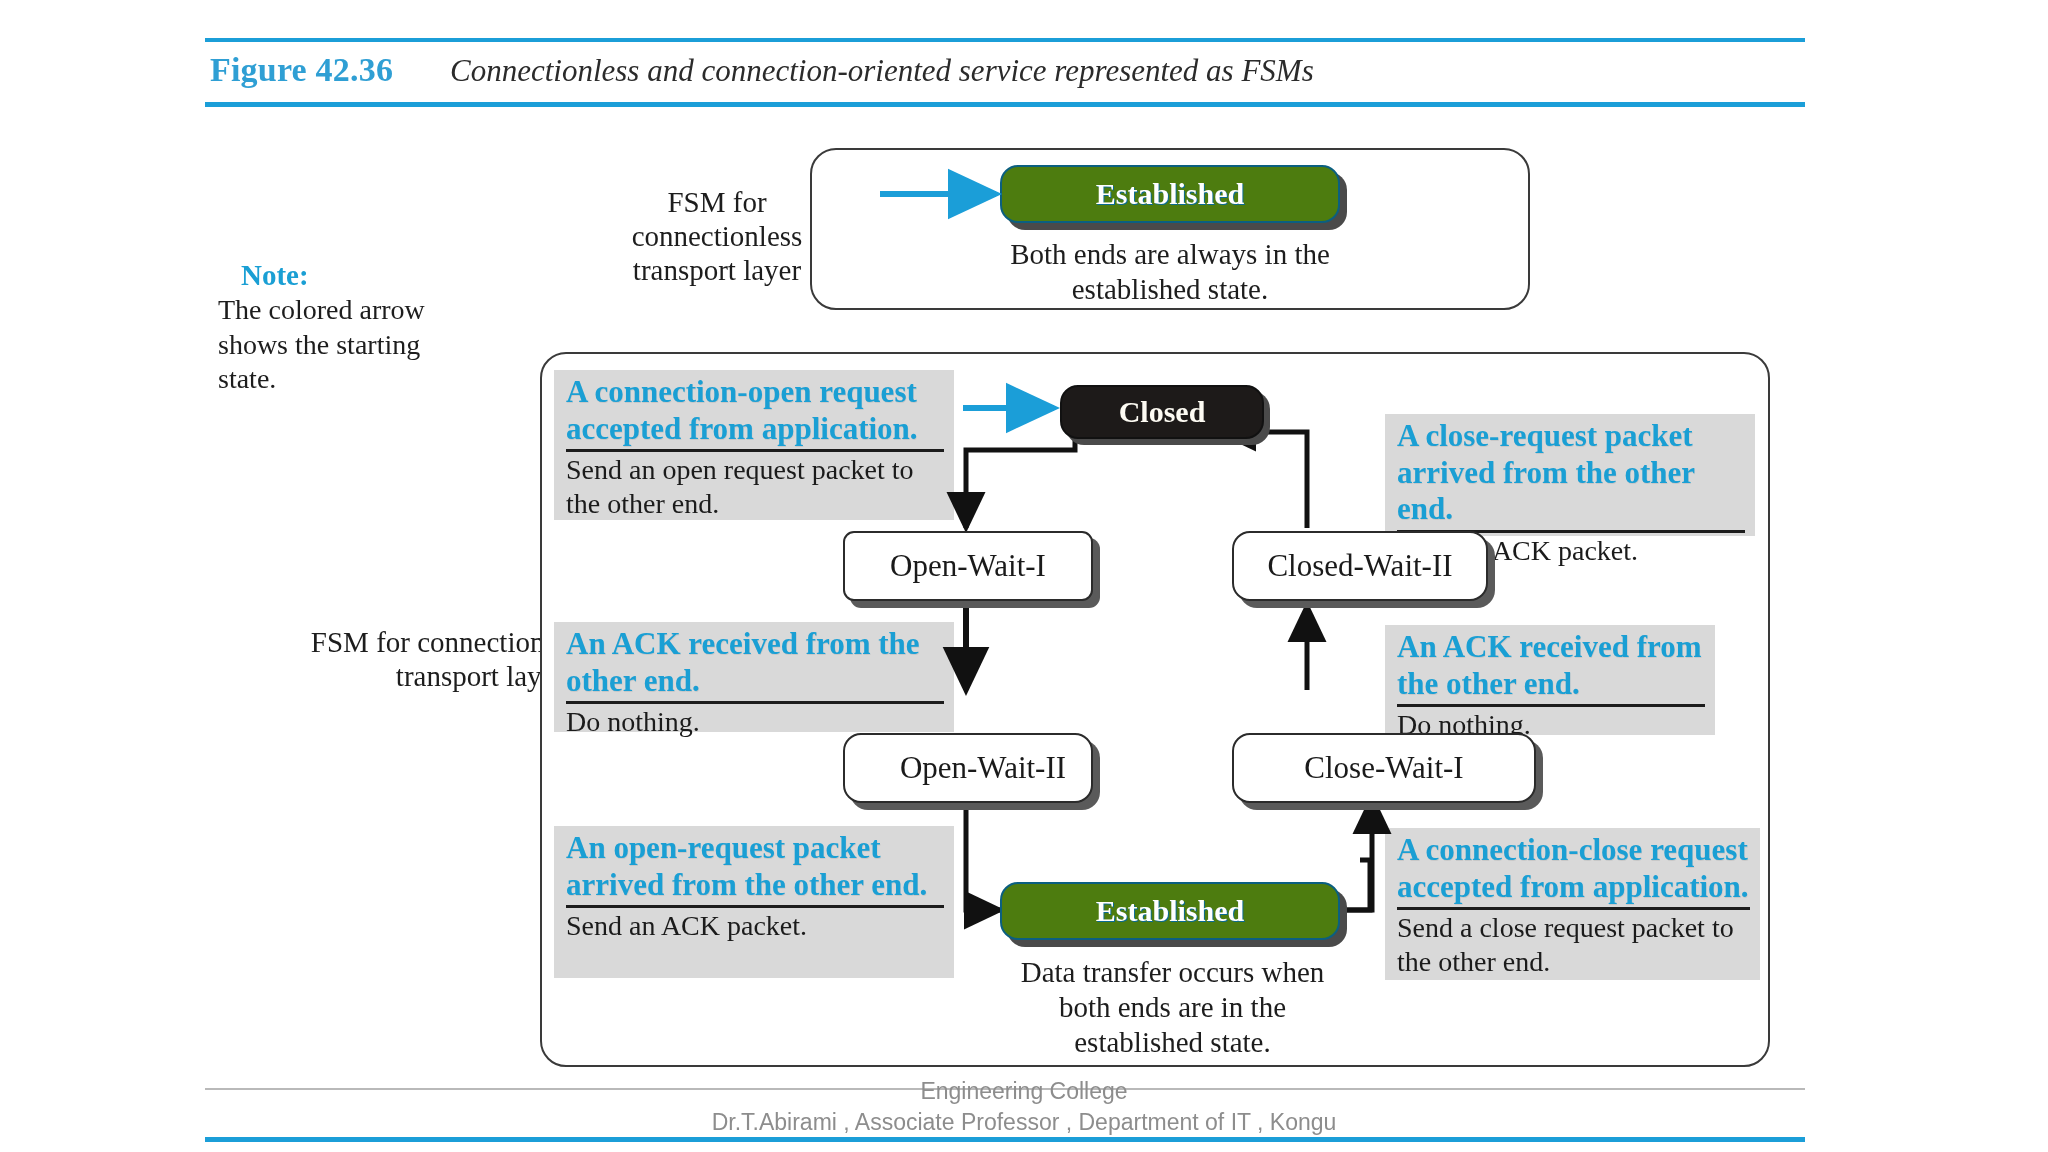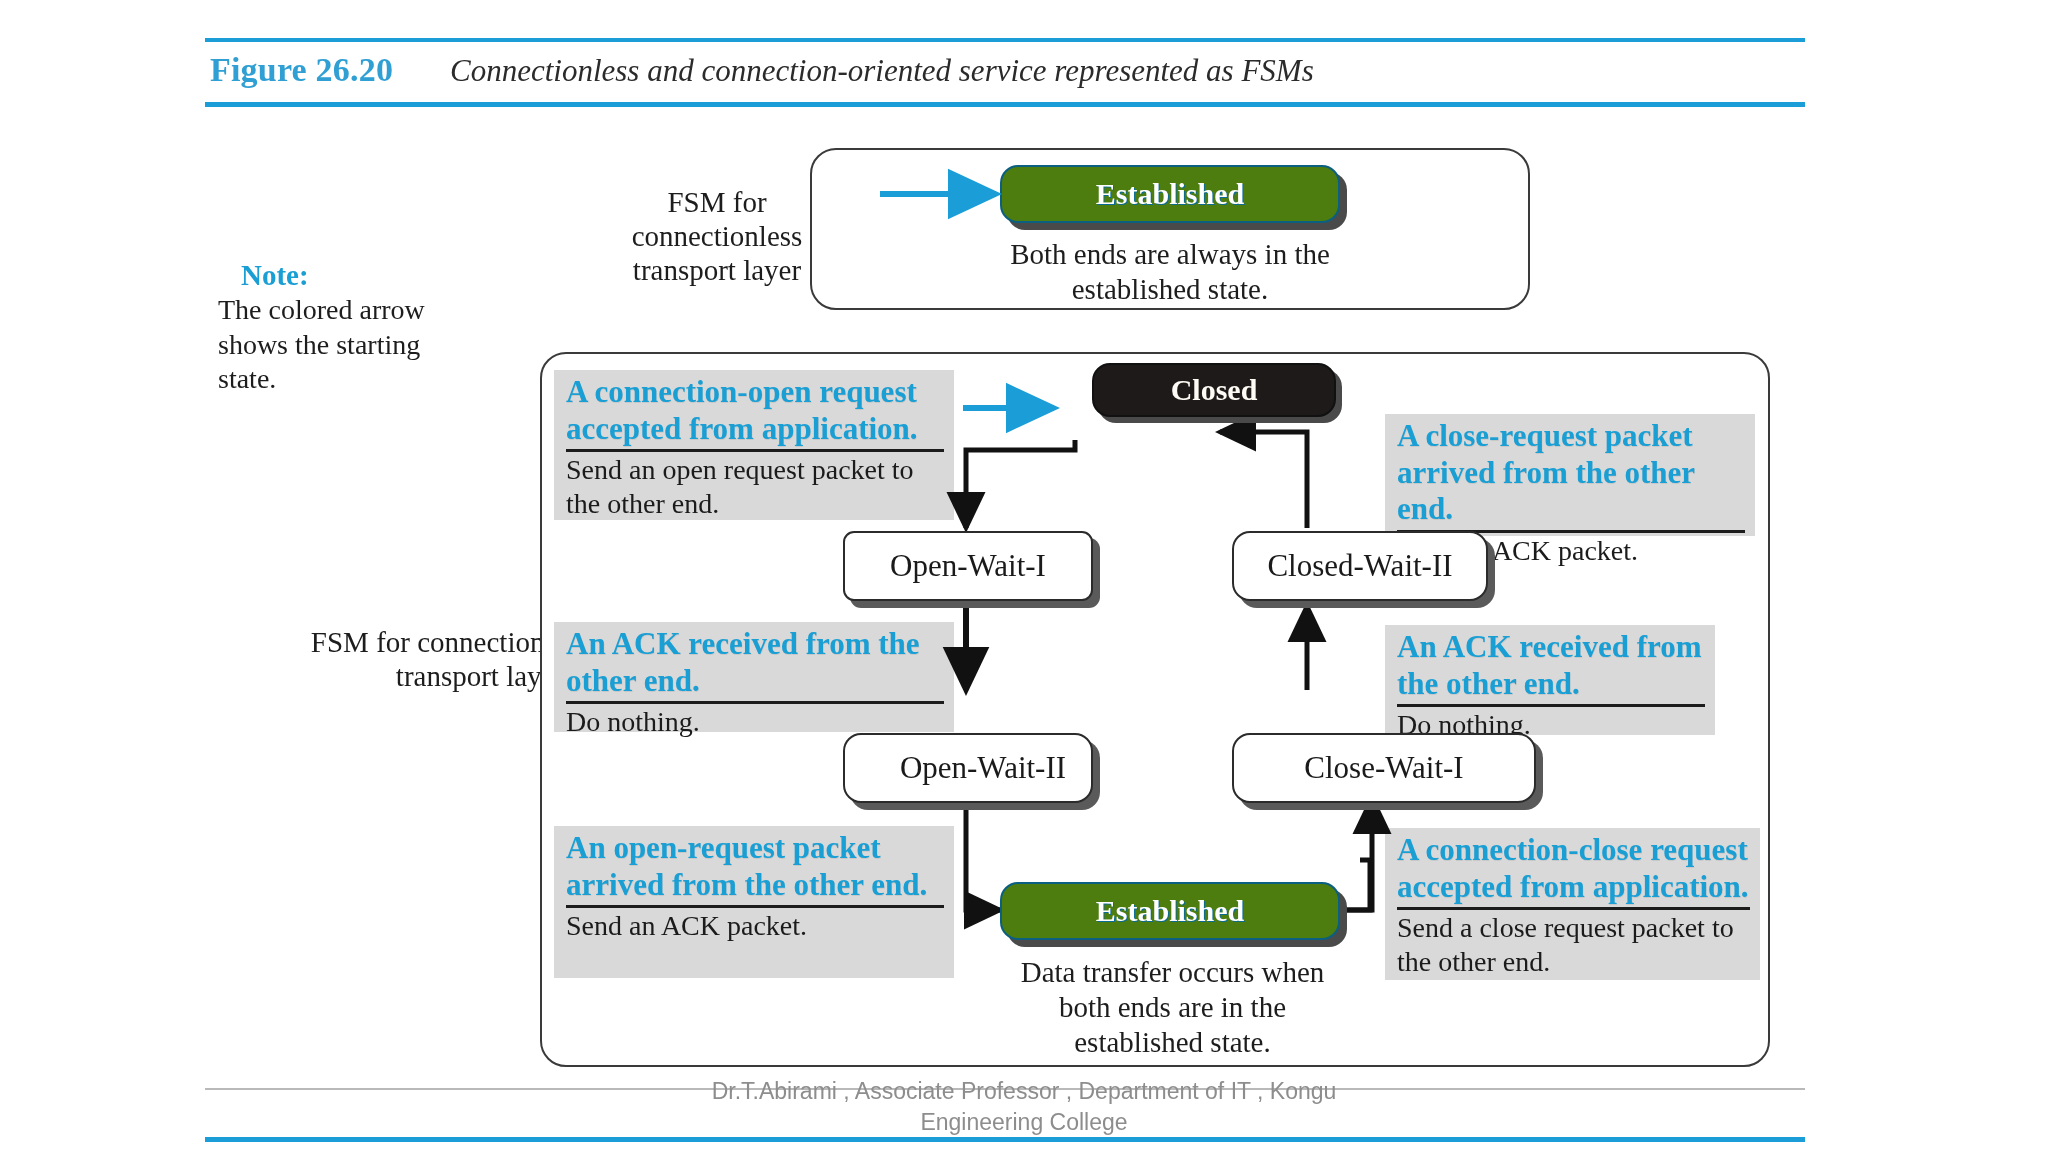--- a/index.html
+++ b/index.html
@@ -132,21 +132,21 @@
   }
   #footer-strike{
     position:absolute;left:205px;top:1088px;width:1600px;height:2px;background:#b9b9b9;
   }
 </style>
 </head>
 <body>
 
 <div id="figure-header">
   <div class="rule-top"></div>
-  <div id="figure-label">Figure 26.20</div>
+  <div id="figure-label">Figure 42.36</div>
   <div id="figure-caption">Connectionless and connection-oriented service represented as FSMs</div>
   <div class="rule-bottom"></div>
 </div>
 
 <div id="note-block">
   <span id="note-title">Note:</span>
   <span>The colored arrow shows the starting state.</span>
 </div>
 
 <div class="side-label" style="left:592px;top:185px;width:250px;">FSM for connectionless transport layer</div>
@@ -218,32 +218,32 @@
   <path d="M966,762 L966,910 L1000,910" stroke="#111" stroke-width="5" fill="none" marker-end="url(#ah)"></path>
 
   <path d="M1340,910 L1370,910 L1370,860 L1360,860" stroke="#111" stroke-width="5" fill="none"></path>
   <path d="M1340,910 L1372,910 L1372,798" stroke="#111" stroke-width="5" fill="none" marker-end="url(#ah)"></path>
 
   <line x1="1307" y1="690" x2="1307" y2="606" stroke="#111" stroke-width="5" marker-end="url(#ah)"></line>
 
   <path d="M1307,528 L1307,432 L1220,432" stroke="#111" stroke-width="5" fill="none" marker-end="url(#ah)"></path>
 </svg>
 
-<div class="state state-closed" style="left:1060px;top:363px;width:244px;height:54px;margin-left:32px;">Closed</div>
+<div class="state state-closed" style="left:1060px;top:385px;width:204px;height:54px;">Closed</div>
 
 <div class="state state-wait" style="left:843px;top:531px;width:250px;height:70px;border-radius:11px;">Open-Wait-I</div>
 
 <div class="state state-wait" style="left:843px;top:733px;width:250px;height:70px;padding-left:30px;">Open-Wait-II</div>
 
 <div class="state state-wait" style="left:1232px;top:531px;width:256px;height:70px;">Closed-Wait-II</div>
 
 <div class="state state-wait" style="left:1232px;top:733px;width:304px;height:70px;">Close-Wait-I</div>
 
 <div class="state state-established" style="left:1000px;top:882px;width:340px;height:58px;">Established</div>
 
 <div class="caption-under" style="left:1000px;top:955px;width:345px;">Data transfer occurs when both ends are in the established state.</div>
 
 <div id="footer-strike"></div>
 <div id="footer">
+  <div>Engineering College</div>
   <div>Dr.T.Abirami , Associate Professor , Department of IT , Kongu</div>
-  <div>Engineering College</div>
 </div>
 <div class="rule-foot"></div>
 
 </body></html>

